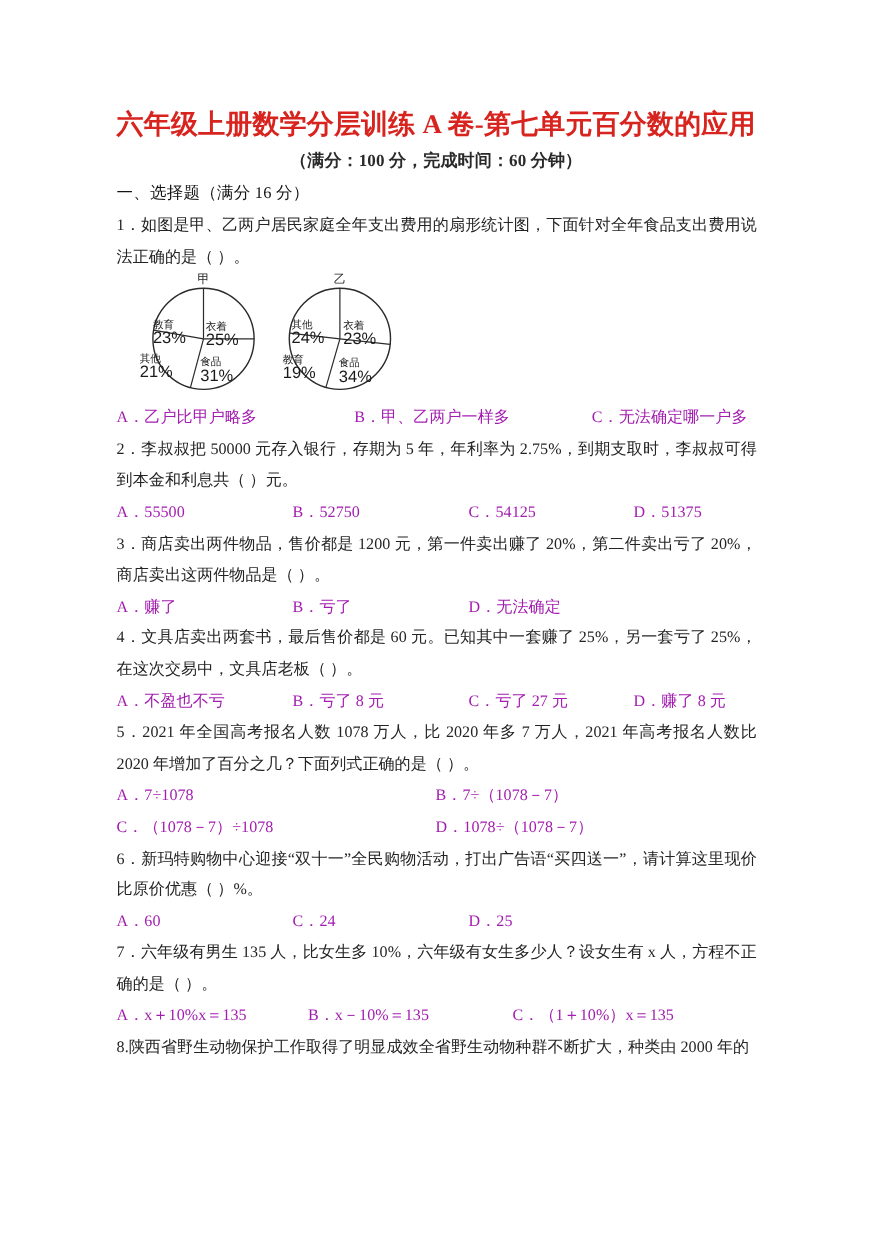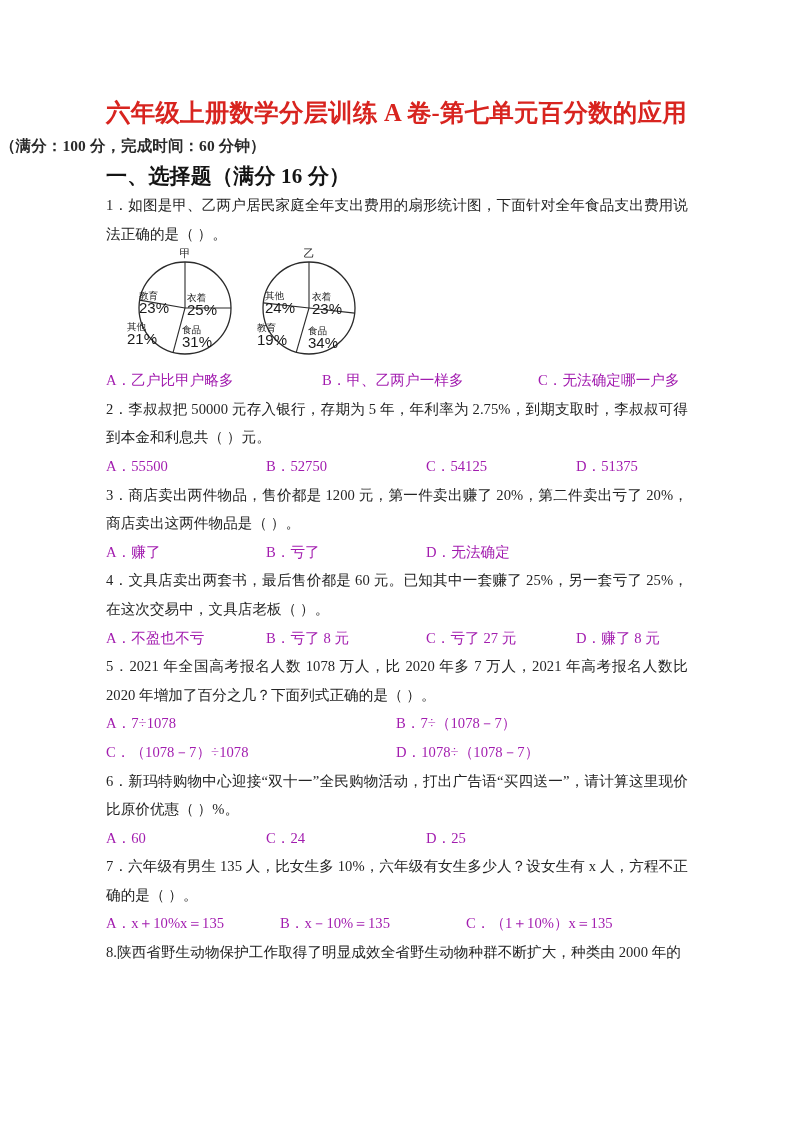--- a/index.html
+++ b/index.html
@@ -31,39 +31,39 @@
     font-weight: bold;
     font-size: 24.5px;
     letter-spacing: 0.2px;
     color: #d8241f;
     white-space: nowrap;
   }
   .doc-subtitle {
     position: absolute;
     left: 0; top: 136px;
     width: 793px;
-    text-align: left;
+    text-align: center;
     font-weight: bold;
     font-size: 15.5px;
     color: #2a2a2a;
     letter-spacing: 0.1px;
     white-space: nowrap;
   }
 
   
   .content {
     position: absolute;
     left: 106px;
     top: 163px;
     width: 582px;
   }
 
   .section-head {
-    font-weight: bold;
-    font-size: 21px;
+    font-weight: normal;
+    font-size: 15px;
     line-height: 26px;
     margin: 0 0 2px 0;
     color: #141414;
     letter-spacing: 0.2px;
   }
 
   .q {
     font-size: 14.6px;
     line-height: 28.6px;
     text-align: justify;

